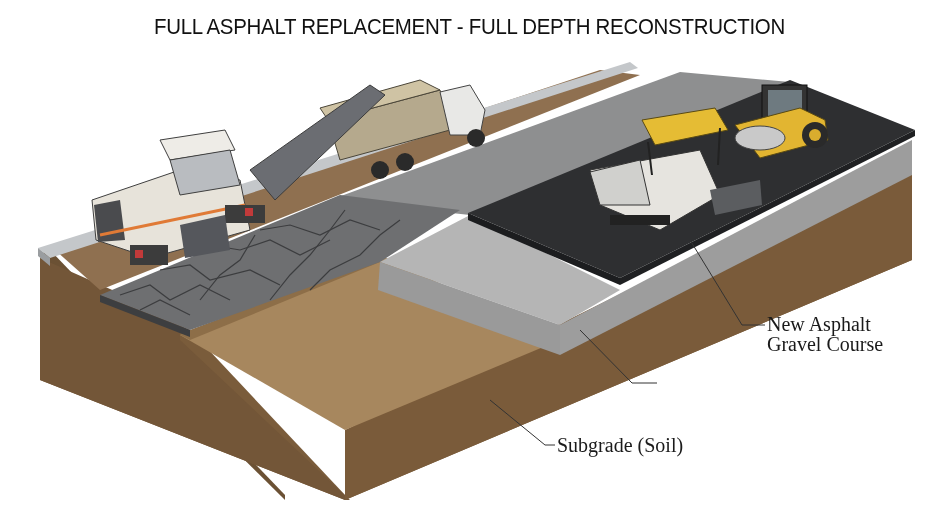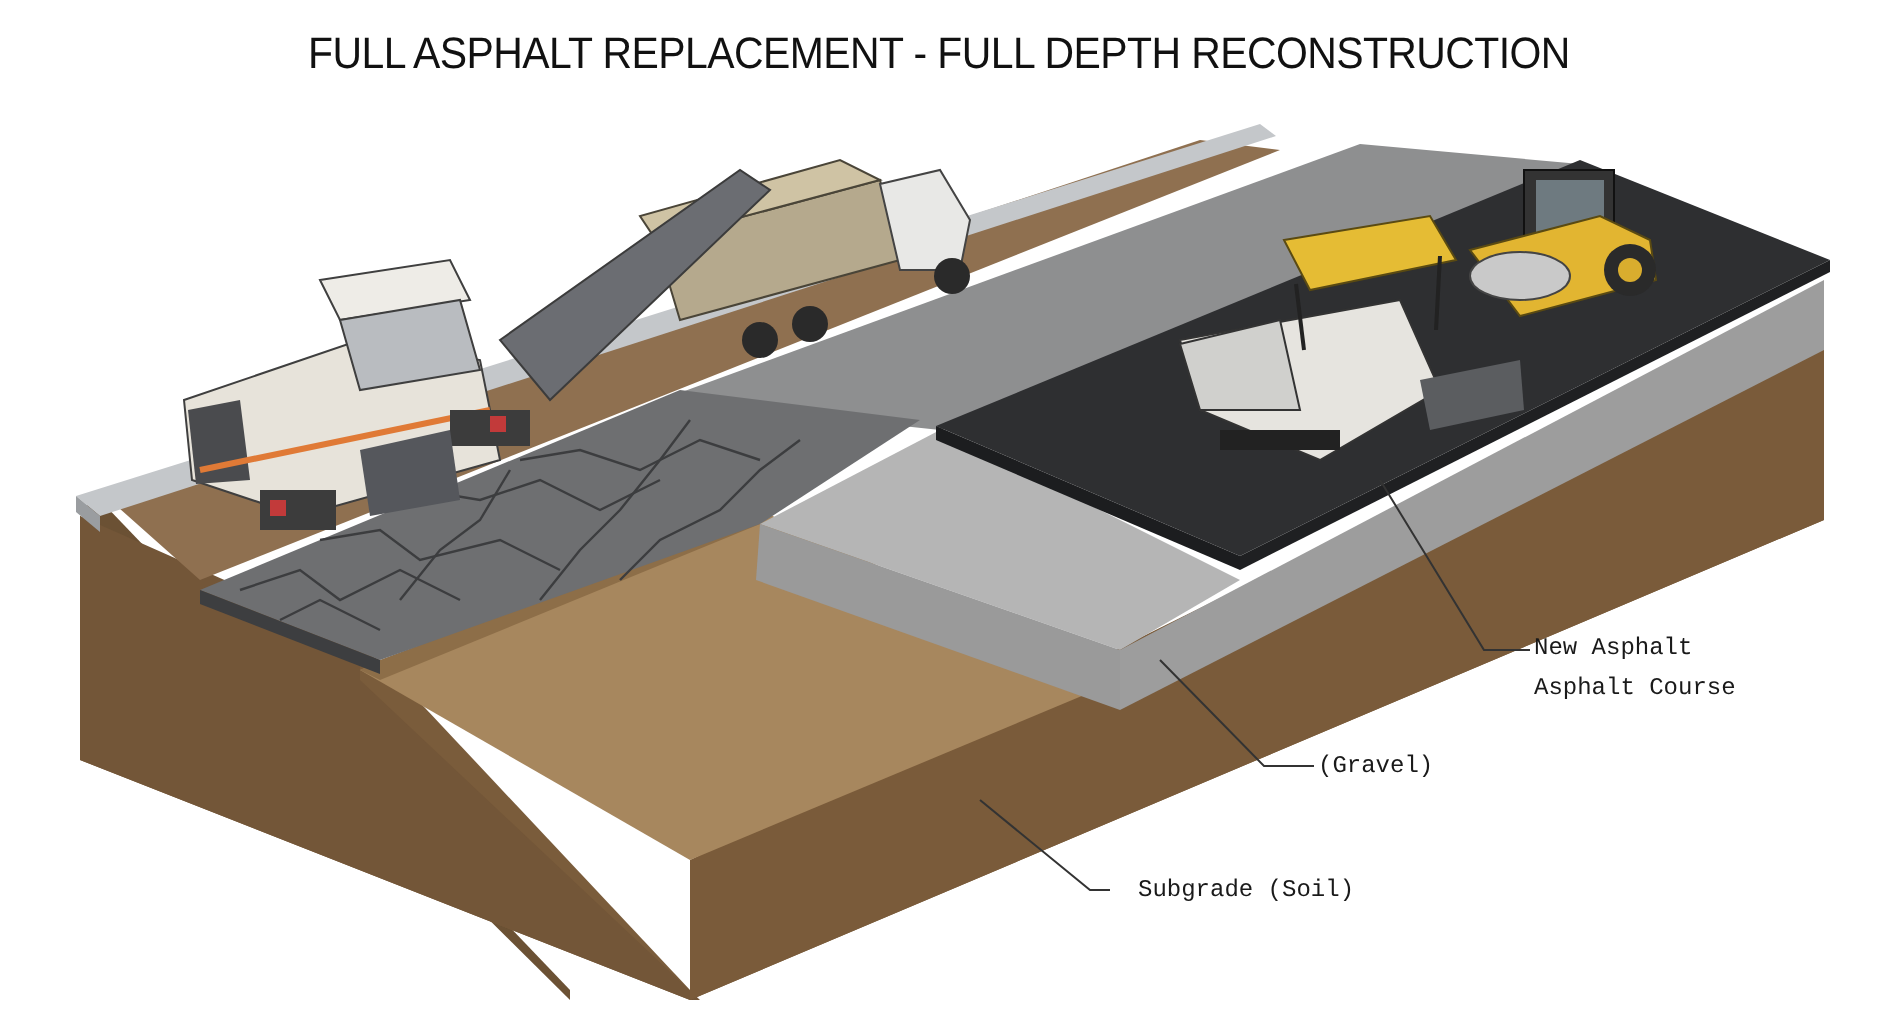--- a/index.html
+++ b/index.html
@@ -1,19 +1,19 @@
 <!DOCTYPE html>
 <html><head>
 <meta charset="utf-8">
 <style>
   html,body{margin:0;padding:0;background:#fff;}
   body{width:939px;height:512px;position:relative;overflow:hidden;font-family:"Liberation Sans",sans-serif;}
   .title{position:absolute;left:0;top:14px;width:939px;text-align:center;font-size:22px;letter-spacing:-0.3px;color:#111;font-family:"Liberation Sans",sans-serif;transform:scaleX(0.93);}
   svg.scene{position:absolute;left:0;top:0;}
-  .label{position:absolute;font-size:12px;line-height:20px;color:#1a1a1a;font-family:Liberation Mono, monospace;}
+  .label{position:absolute;font-size:20px;line-height:20px;color:#1a1a1a;font-family:Liberation Serif, serif;}
 </style>
 </head>
 <body>
 
 <div class="title">FULL ASPHALT REPLACEMENT - FULL DEPTH RECONSTRUCTION</div>
 
 <svg class="scene" width="939" height="512" viewBox="0 0 939 512">
 
   <polygon points="38,255 50,250 285,495 285,500" fill="#6b5134"></polygon>
 
@@ -98,20 +98,19 @@
 
   <g stroke="#333" stroke-width="1" fill="none">
     <polyline points="690,240 742,325 765,325"></polyline>
     <polyline points="580,330 632,383 657,383"></polyline>
     <polyline points="490,400 545,445 555,445"></polyline>
   </g>
 </svg>
 
 <div class="label" style="left:767px;top:314px;">
   <div>New Asphalt</div>
-  <div>Asphalt Course</div>
+  <div>Gravel Course</div>
 </div>
 <div class="label" style="left:659px;top:373px;">
-  <div>(Gravel)</div>
 </div>
-<div class="label" style="left:569px;top:435px;">
+<div class="label" style="left:557px;top:435px;">
   <div>Subgrade (Soil)</div>
 </div>
 
 </body></html>

